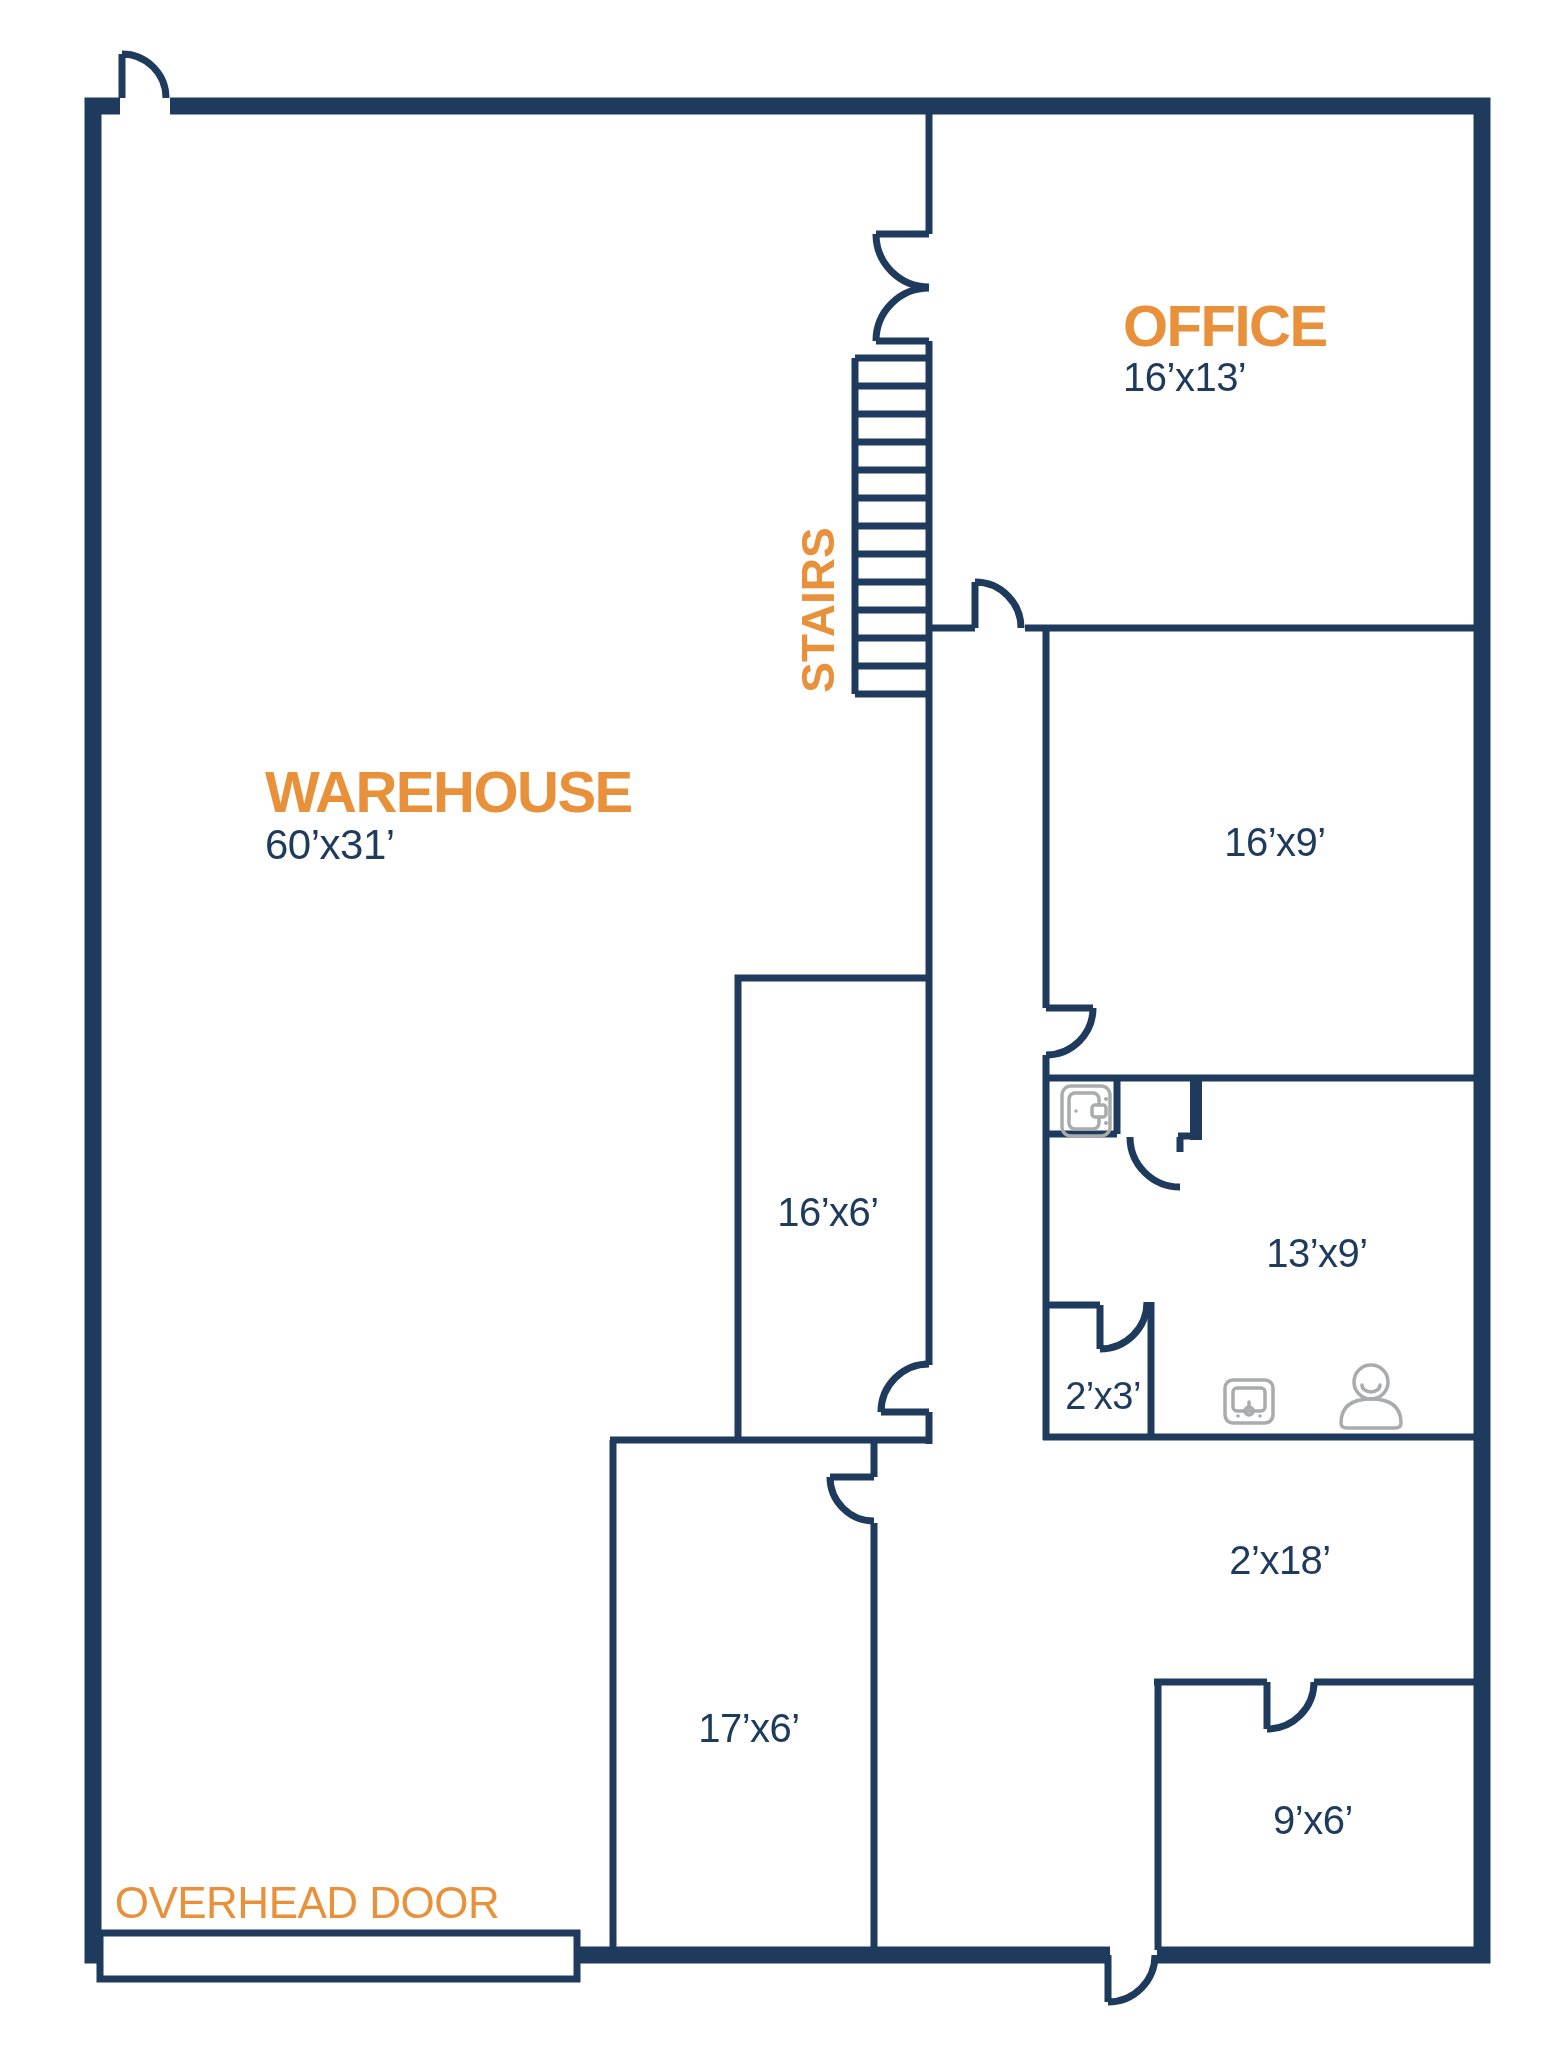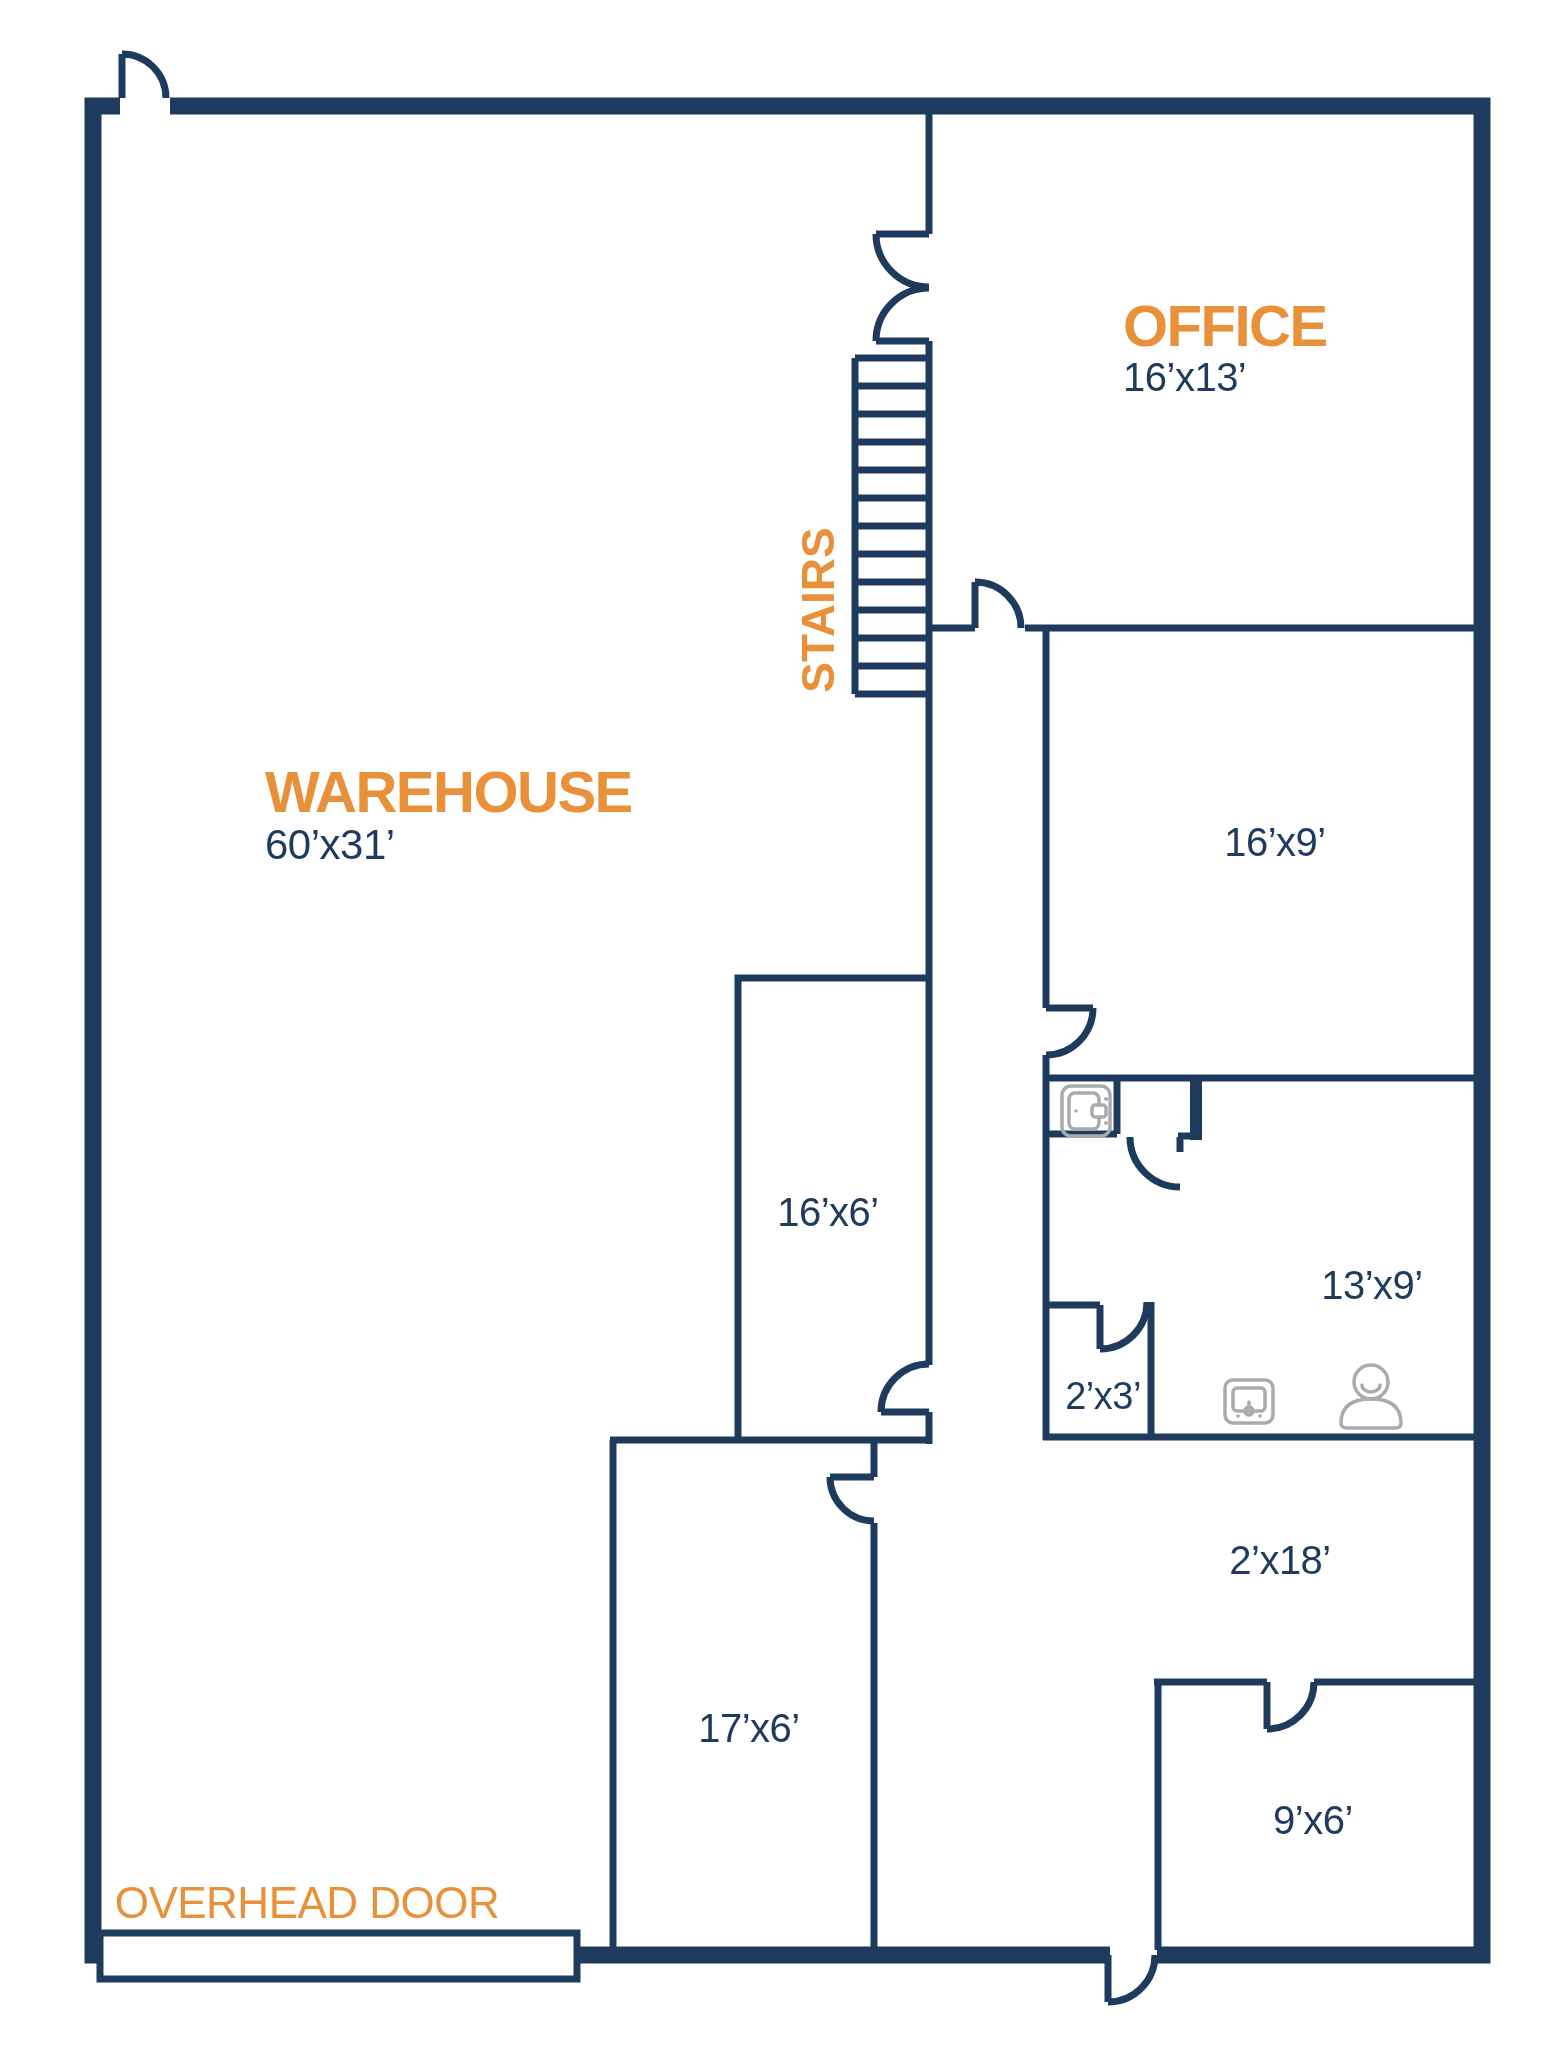--- a/index.html
+++ b/index.html
@@ -158,21 +158,21 @@
     <span class="room-title">OFFICE</span>
     <span class="dims">16’x13’</span>
   </div>
 
   <div class="label stairs-label" style="left:818px; top:610px;">STAIRS</div>
 
   <div class="label dims center" style="left:1269px; top:842px;margin-left:6px;">16’x9’</div>
 
   <div class="label dims center" style="left:828px; top:1182px;margin-top:30px;">16’x6’</div>
 
-  <div class="label dims center" style="left:1372px; top:1253px;margin-top:32px;">13’x9’</div>
+  <div class="label dims center" style="left:1317px; top:1253px;">13’x9’</div>
 
   <div class="label dims center" style="left:1103px; top:1396px; font-size:38px;">2’x3’</div>
 
   <div class="label dims center" style="left:749px; top:1700px;margin-top:28px;">17’x6’</div>
 
   <div class="label dims center" style="left:1280px; top:1560px;">2’x18’</div>
 
   <div class="label dims center" style="left:1313px; top:1820px;">9’x6’</div>
 
   <div class="label overhead-label center" style="left:307px; top:1903px;">OVERHEAD DOOR</div>

